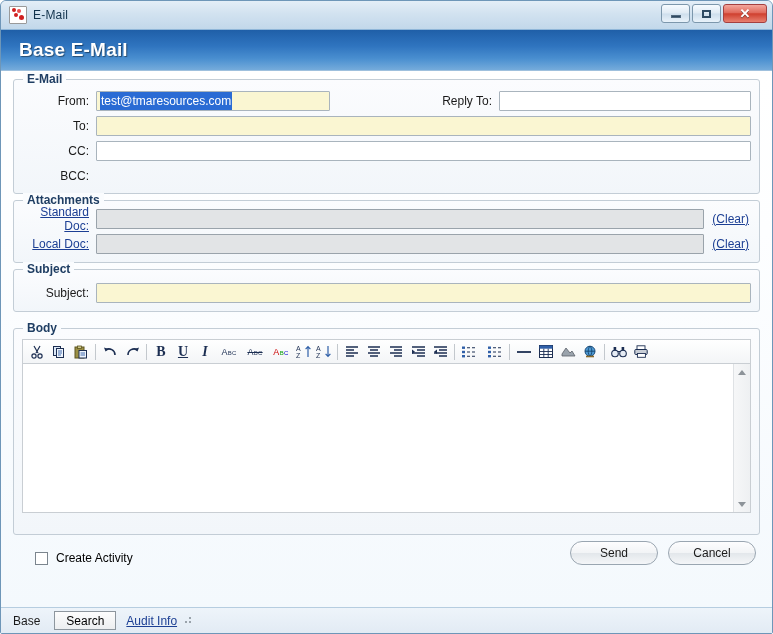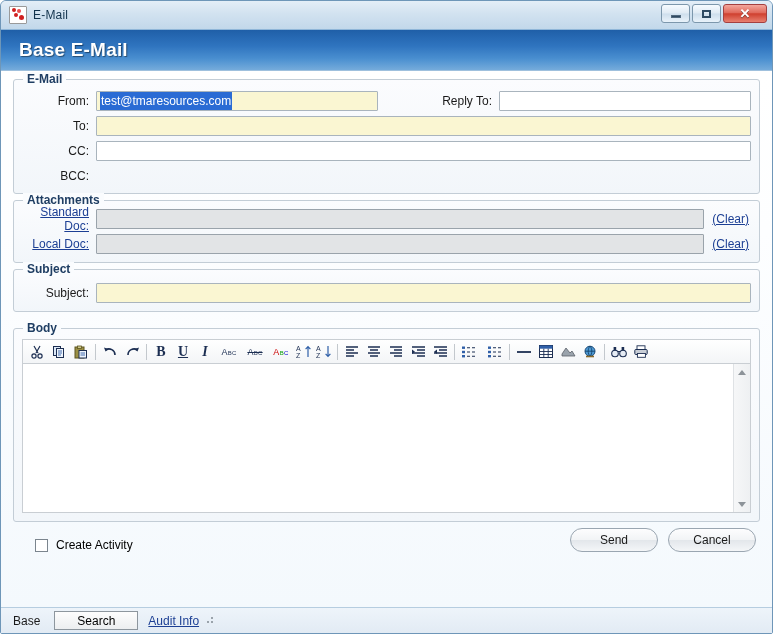--- a/index.html
+++ b/index.html
@@ -339,21 +339,21 @@
     height: 19px;
     border: 1px solid #9aa3ab;
     background: #eff0f1;
     font-family: "Liberation Sans", sans-serif;
     font-size: 12px;
     padding: 0 4px;
     box-sizing: border-box;
     color: #1a1a1a;
   }
   #searchbtn {
-    height: 19px; width: 84px;
+    height: 19px; width: 62px;
     margin-left: 6px;
     border: 1px solid #8d969e;
     background: linear-gradient(to bottom,#fdfdfd,#eceef0);
     font-family: "Liberation Sans", sans-serif;
     font-size: 12px;
     cursor: pointer;
     box-sizing: border-box;
   }
   #auditlink {
     margin-left: 10px;
@@ -406,21 +406,21 @@
     <h1>Base E-Mail</h1>
   </div>
 
   <div id="content">
 
     <div class="group" style="padding-top:10px;padding-bottom:7px;">
       <span class="legend">E-Mail</span>
 
       <div class="row">
         <span class="lbl">From:</span>
-        <div class="fld required" style="width:282px; display:flex; align-items:center;">
+        <div class="fld required" style="width:234px; display:flex; align-items:center;">
           <span class="sel-text">test@tmaresources.com</span>
         </div>
         <div class="replyto-wrap">
           <span class="lbl">Reply To:</span>
           <input class="fld" type="text" style="width: 252px;" value="">
         </div>
       </div>
 
       <div class="row">
         <span class="lbl">To:</span>
@@ -465,21 +465,21 @@
       <span class="radio checked">
         <span class="dot"></span>
         <span>HTML</span>
       </span>
       <span class="radio">
         <span class="dot"></span>
         <span>Plain Text</span>
       </span>
     </div>
 
-    <div class="group" style="padding:10px 8px 8px 8px;margin-top:16px;">
+    <div class="group" style="padding:10px 8px 21px 8px;margin-top:16px;">
       <span class="legend">Body</span>
 
       <div id="toolbar">
         <div class="tbtn" title="Cut">
           <svg width="14" height="14" viewBox="0 0 14 14">
             <path d="M4 1 L8 8 M10 1 L6 8" stroke="#1c2e52" stroke-width="1.2" fill="none"></path>
             <circle cx="4" cy="11" r="2.1" stroke="#1c2e52" stroke-width="1.2" fill="none"></circle>
             <circle cx="10" cy="11" r="2.1" stroke="#1c2e52" stroke-width="1.2" fill="none"></circle>
           </svg>
         </div>

